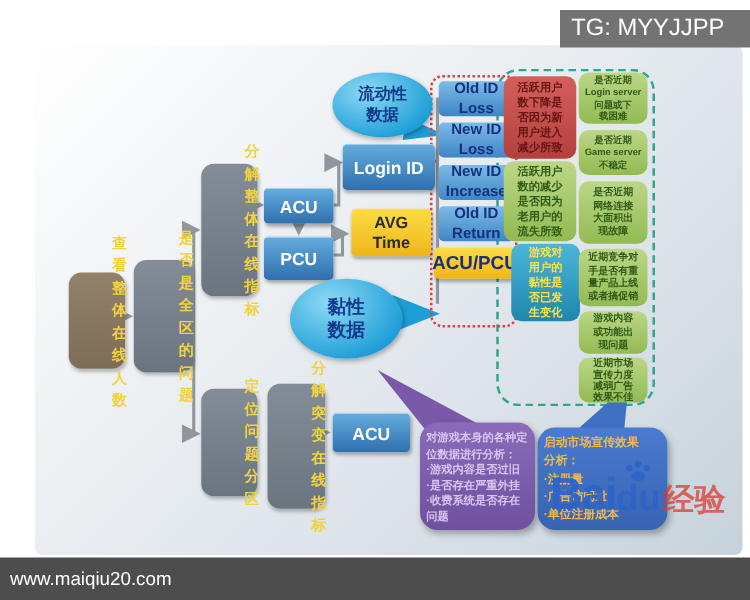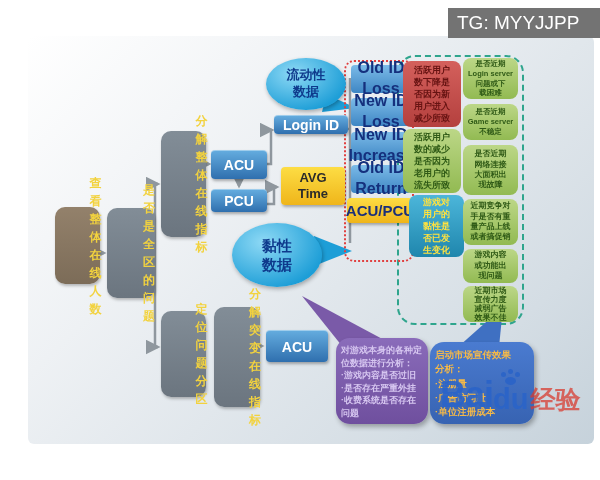--- a/index.html
+++ b/index.html
@@ -17,21 +17,21 @@
 
   .gray  { background:linear-gradient(180deg,#828d97,#6b757f); color:#f2d23e;
            border-radius:10px; font-size:12px; line-height:1.5;
            box-shadow:1px 2px 3px rgba(0,0,0,.25);padding-left:36px; }
   .brown { background:linear-gradient(180deg,#93816b,#7c6c58); }
 
   .blue  { background:linear-gradient(180deg,#63abde,#2f6fae); color:#fff;
            border-radius:4px; font-size:14px;
            border-top:1px solid #9fcdec; box-shadow:1px 2px 3px rgba(0,0,0,.3); }
   .idbox { background:linear-gradient(180deg,#7cbbe8,#3e86c4); color:#15307d;
-           border-radius:4px; font-size:16px; line-height:1.3; }
+           border-radius:4px; font-size:12px; line-height:1.3; }
 
   .yellow{ background:linear-gradient(180deg,#fddd44,#efb51a); color:#2b2b2b;
            border-radius:4px; font-size:13px; line-height:1.2;
            box-shadow:1px 2px 3px rgba(0,0,0,.3); }
   .ynavy { color:#1a2f7a; font-size:15px; }
 
   .bubble{ background:radial-gradient(ellipse at 35% 30%,#8ed9f5,#1d9ed7 75%);
            color:#0e3a8c; border-radius:50%; font-size:13px; line-height:1.3;
            box-shadow:1px 2px 4px rgba(0,0,0,.3); }
 
@@ -101,43 +101,43 @@
       <path d="M267,164 L271,164 L271,130 L272,130" marker-end="url(#arr)"></path>
       <path d="M267,204 L274,204 L274,187 L277,187" marker-end="url(#arr)"></path>
       <path d="M348,129 L350,129 M350,78 L350,243"></path>
       <path d="M257,346 L262,346" marker-end="url(#arr)"></path>
     </g>
   </svg>
 
   <div class="dashteal" style="left:397px;top:55px;width:127px;height:270px"></div>
   <div class="dashred" style="left:344px;top:60px;width:70px;height:202px"></div>
 
-  <div class="node gray brown" style="left:55px;top:207px;width:45px;height:77px">查看
+  <div class="node gray brown" style="left:55px;top:218px;width:45px;height:77px">查看
 整体
 在线
 人数</div>
   <div class="node gray" style="left:107px;top:208px;width:48px;height:90px">是否
 是全
 区的
 问题</div>
   <div class="node gray" style="left:161px;top:131px;width:45px;height:106px">分解
 整体
 在线
 指标</div>
   <div class="node gray" style="left:161px;top:311px;width:45px;height:86px">定位
 问题
 分区</div>
   <div class="node gray" style="left:214px;top:307px;width:46px;height:100px">分解
 突变
 在线
 指标</div>
 
   <div class="node blue" style="left:211px;top:150px;width:56px;height:29px">ACU</div>
-  <div class="node blue" style="left:211px;top:189px;width:56px;height:23px">PCU</div>
-  <div class="node blue" style="left:274px;top:115px;width:74px;height:19px">Login ID</div>
+  <div class="node blue" style="left:211px;top:189px;width:56px;height:35px">PCU</div>
+  <div class="node blue" style="left:274px;top:115px;width:74px;height:37px">Login ID</div>
   <div class="node yellow" style="left:281px;top:167px;width:64px;height:38px">AVG
 Time</div>
   <div class="node blue" style="left:266px;top:330px;width:62px;height:32px">ACU</div>
 
   <div class="node bubble" style="left:266px;top:58px;width:80px;height:52px">流动性
 数据</div>
   <div class="node bubble" style="left:232px;top:223px;width:90px;height:64px;font-size:15px">黏性
 数据</div>
 
   <div class="node idbox" style="left:351px;top:65px;width:60px;height:28px">Old ID
@@ -211,14 +211,17 @@
           <i class="t2"></i>
           <i class="t3"></i>
       </span>
     </span>
     <span class="jy">经验</span>
   </div>
 
   <div class="topbar">
     <span>TG: MYYJJPP</span>
   </div>
+  <div class="botbar">
+    <span>www.maiqiu20.com</span>
+  </div>
 
 </div>
 
 </body></html>

